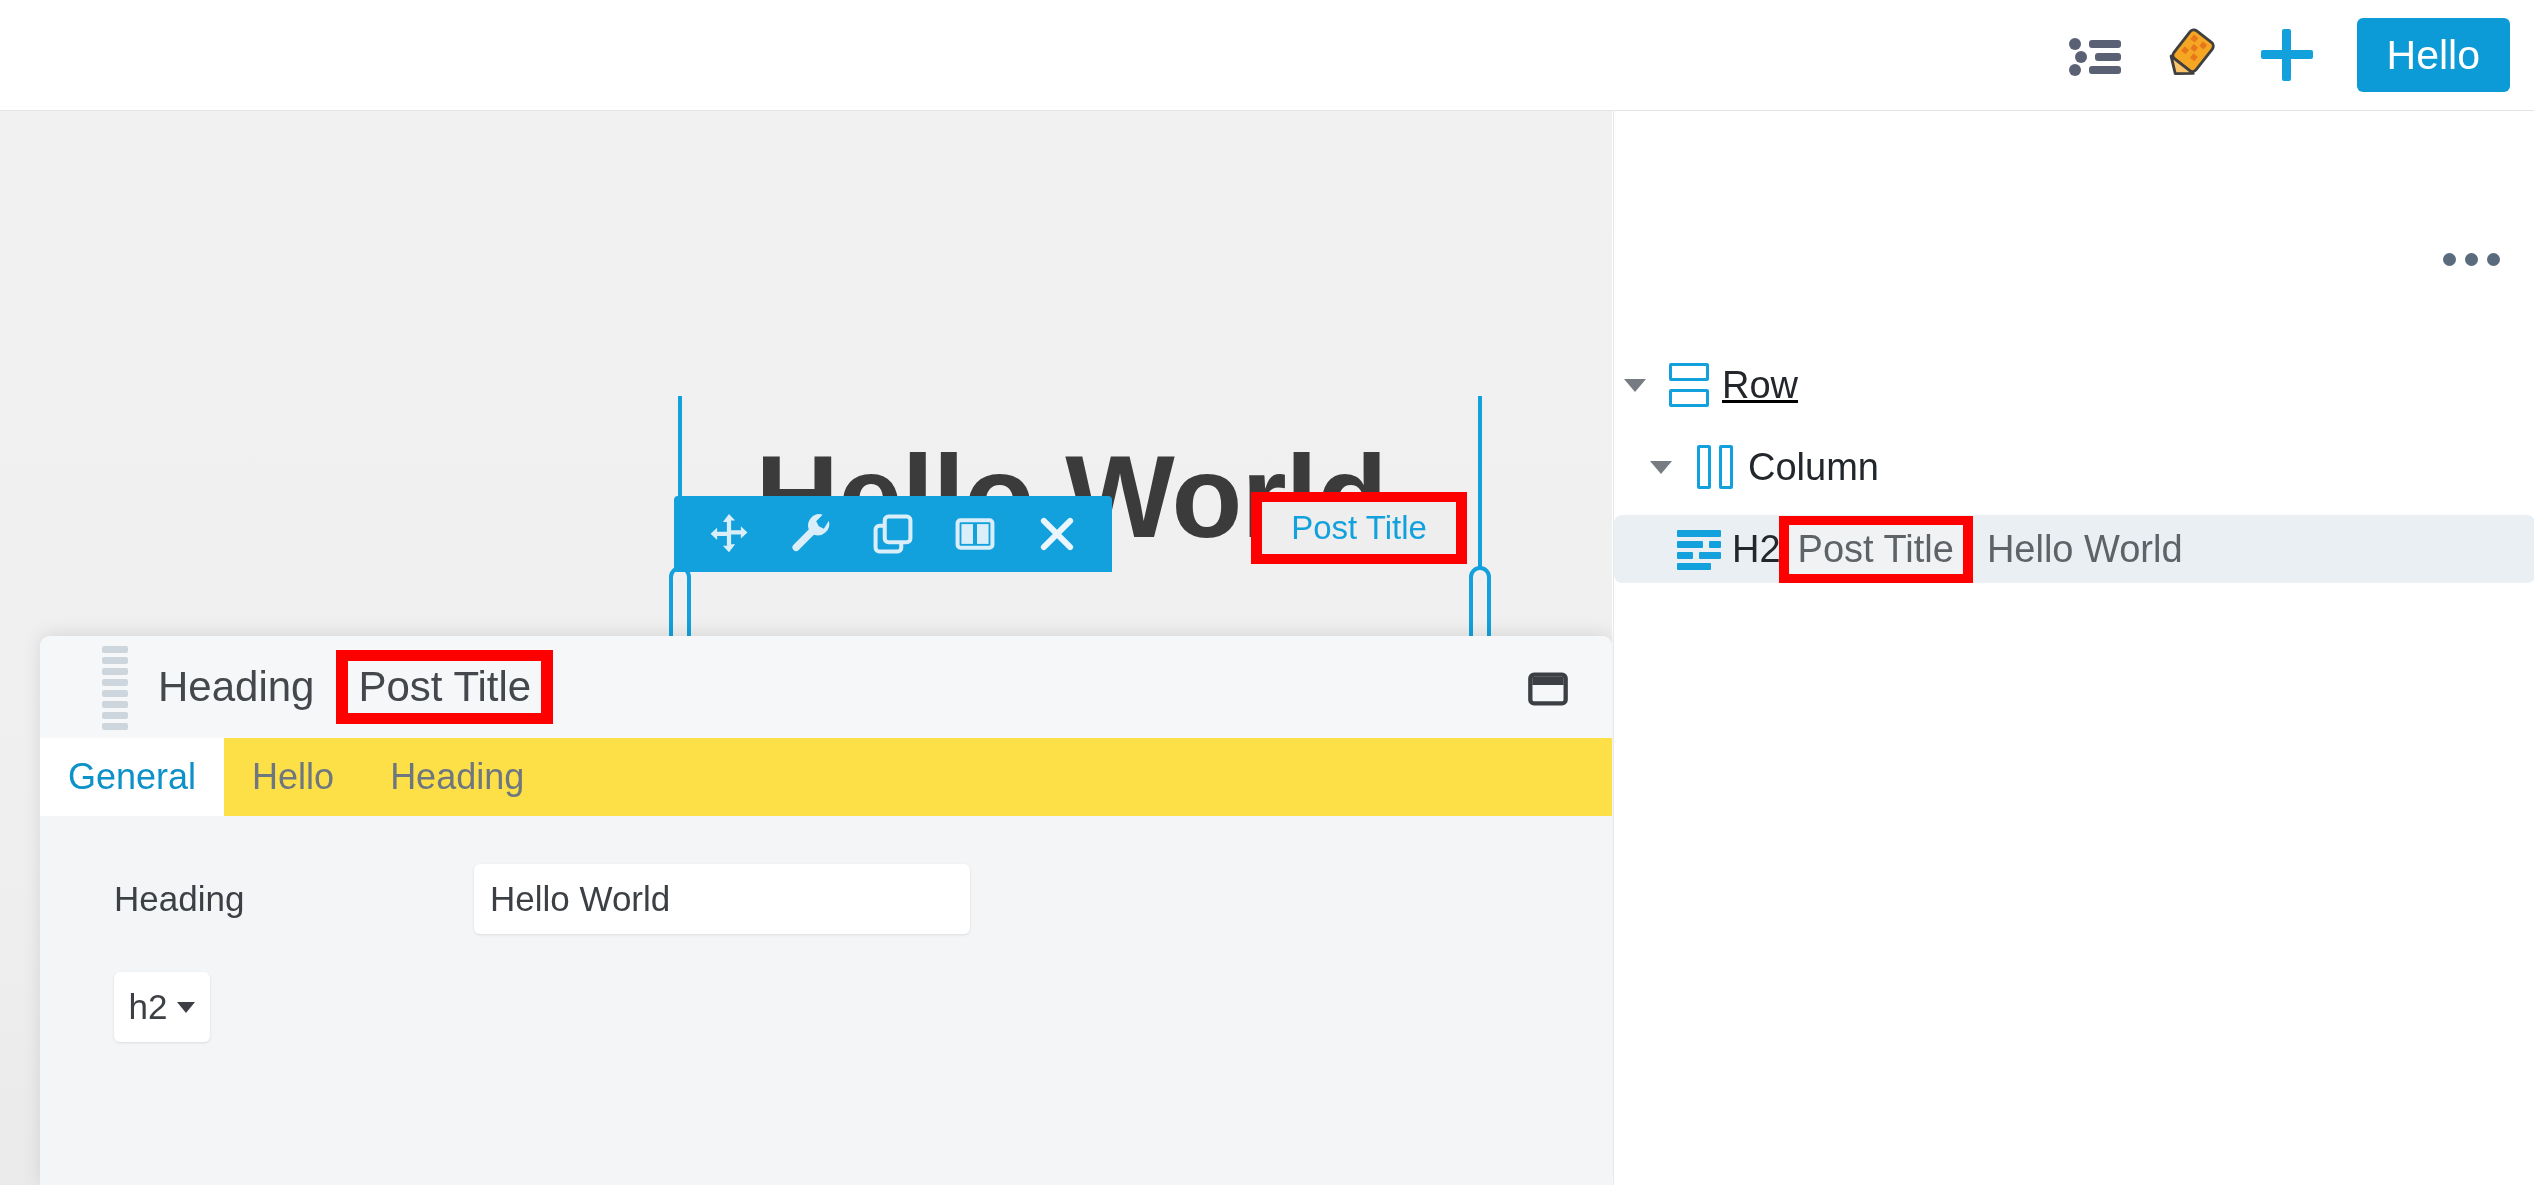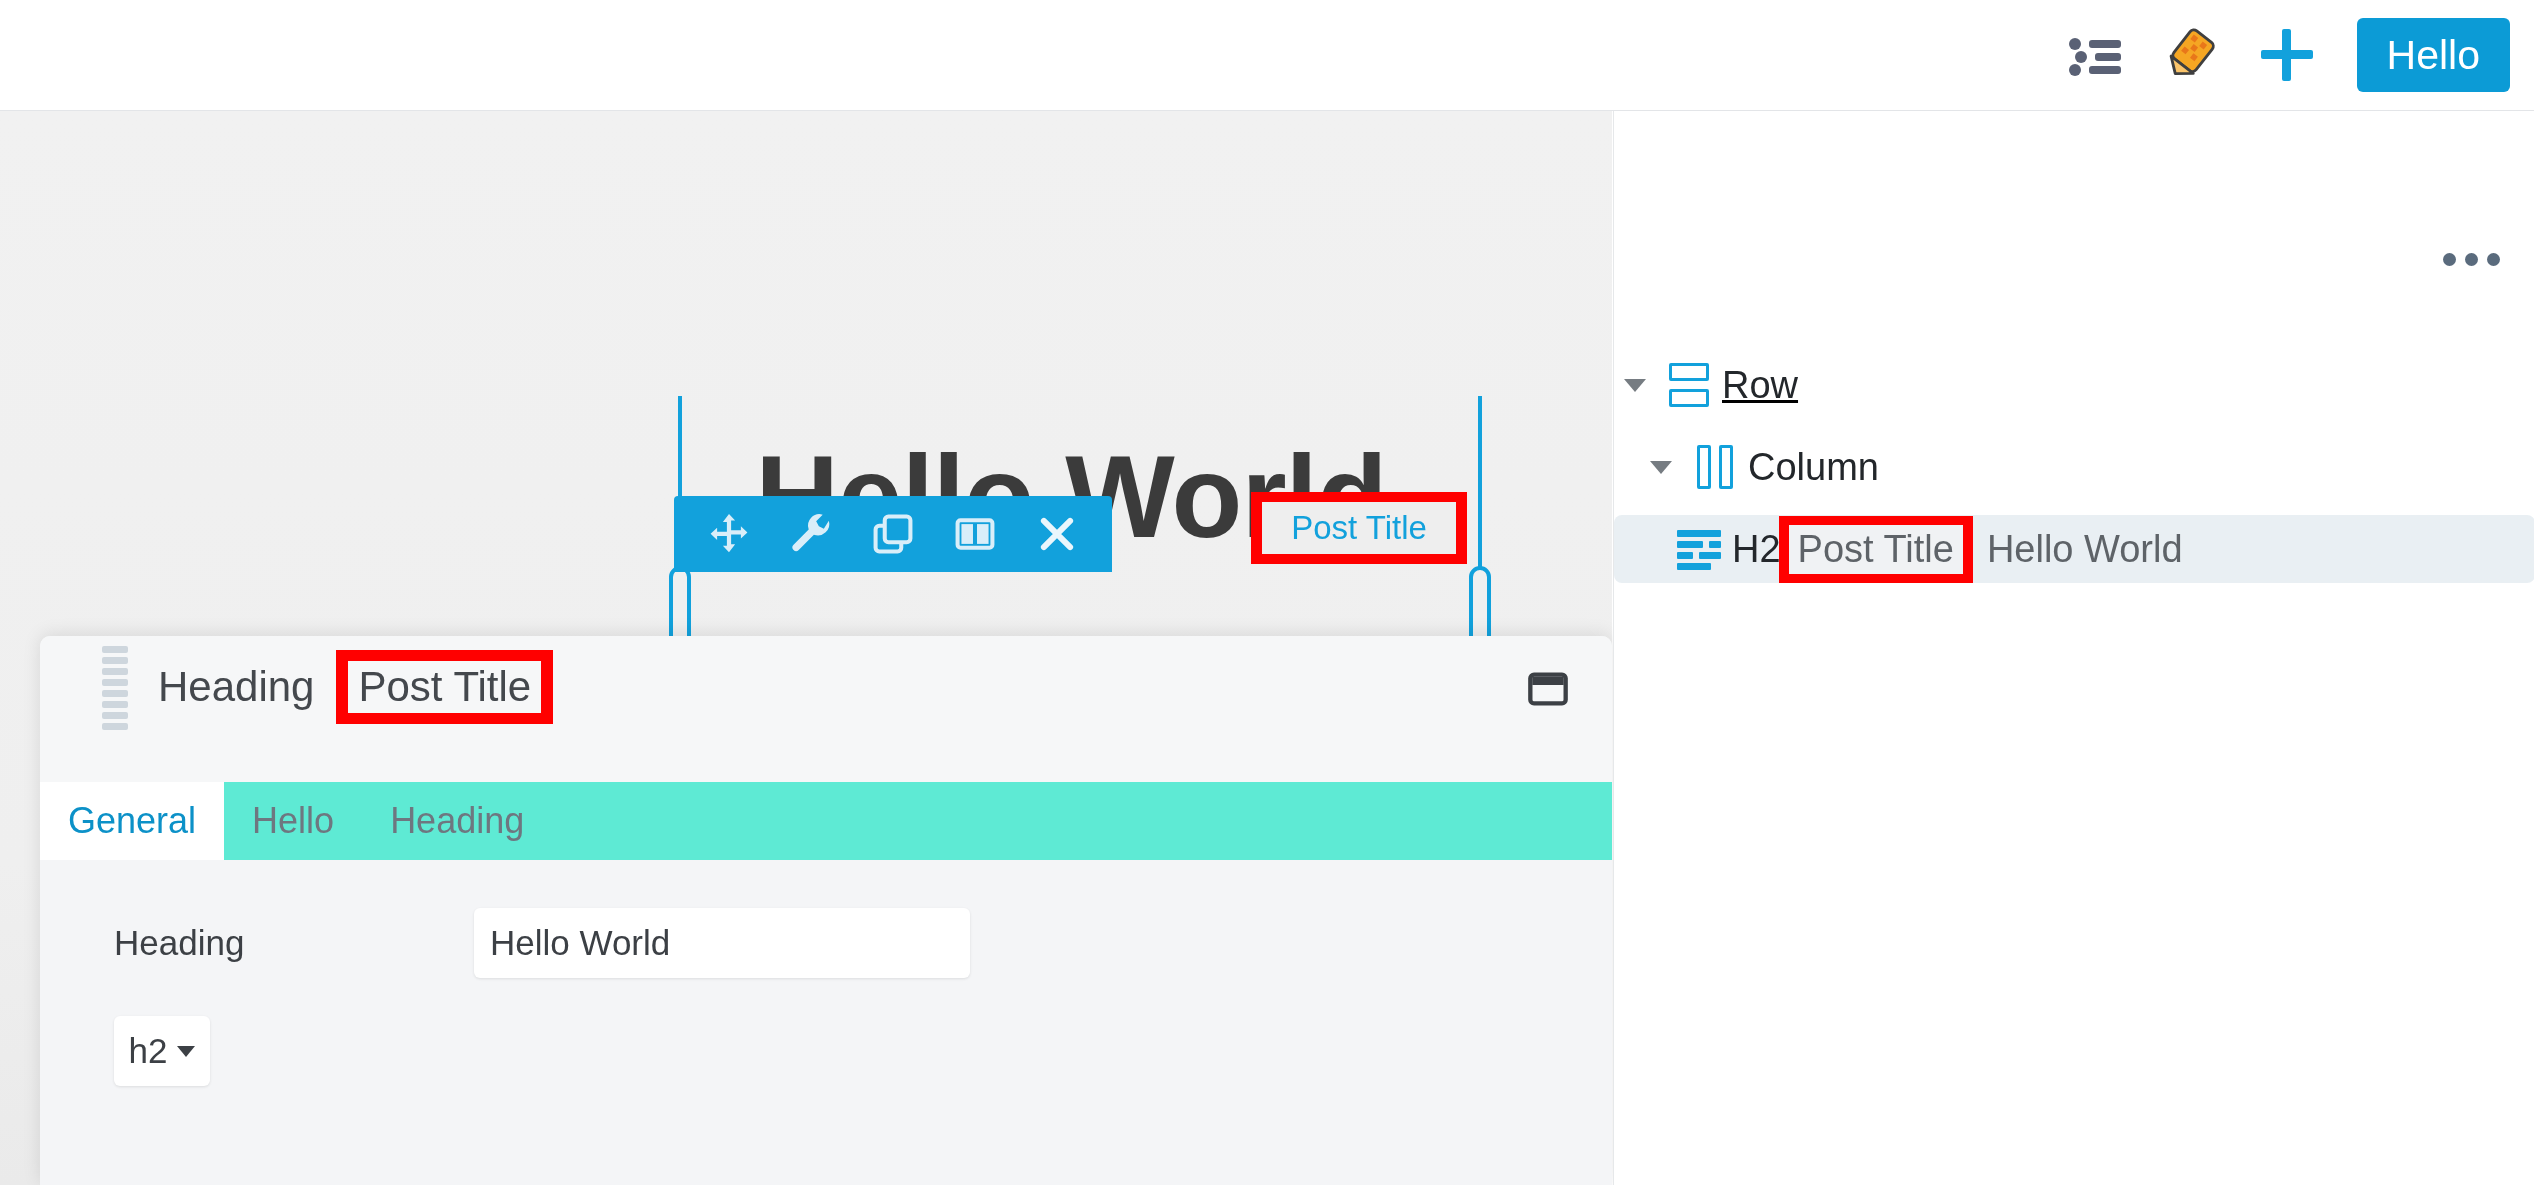--- a/index.html
+++ b/index.html
@@ -167,22 +167,22 @@
     display: block;
     font-family: "Liberation Sans", sans-serif;
   }
   .sp-dock-icon {
     position: absolute; right: 44px; top: 36px;
     cursor: pointer;
   }
 
   .sp-tabs {
     height: 78px;
-    background: #5eead4;
-    display: flex; align-items: stretch; margin-top: 44px;
+    background: #fde047;
+    display: flex; align-items: stretch;
   }
   .sp-tab {
     display: flex; align-items: center;
     padding: 0 28px;
     font-size: 36px;
     color: #6e7780;
     cursor: pointer;
     font-family: "Liberation Sans", sans-serif;
   }
   .sp-tab.active { background: #ffffff; color: #0c91c8; }

